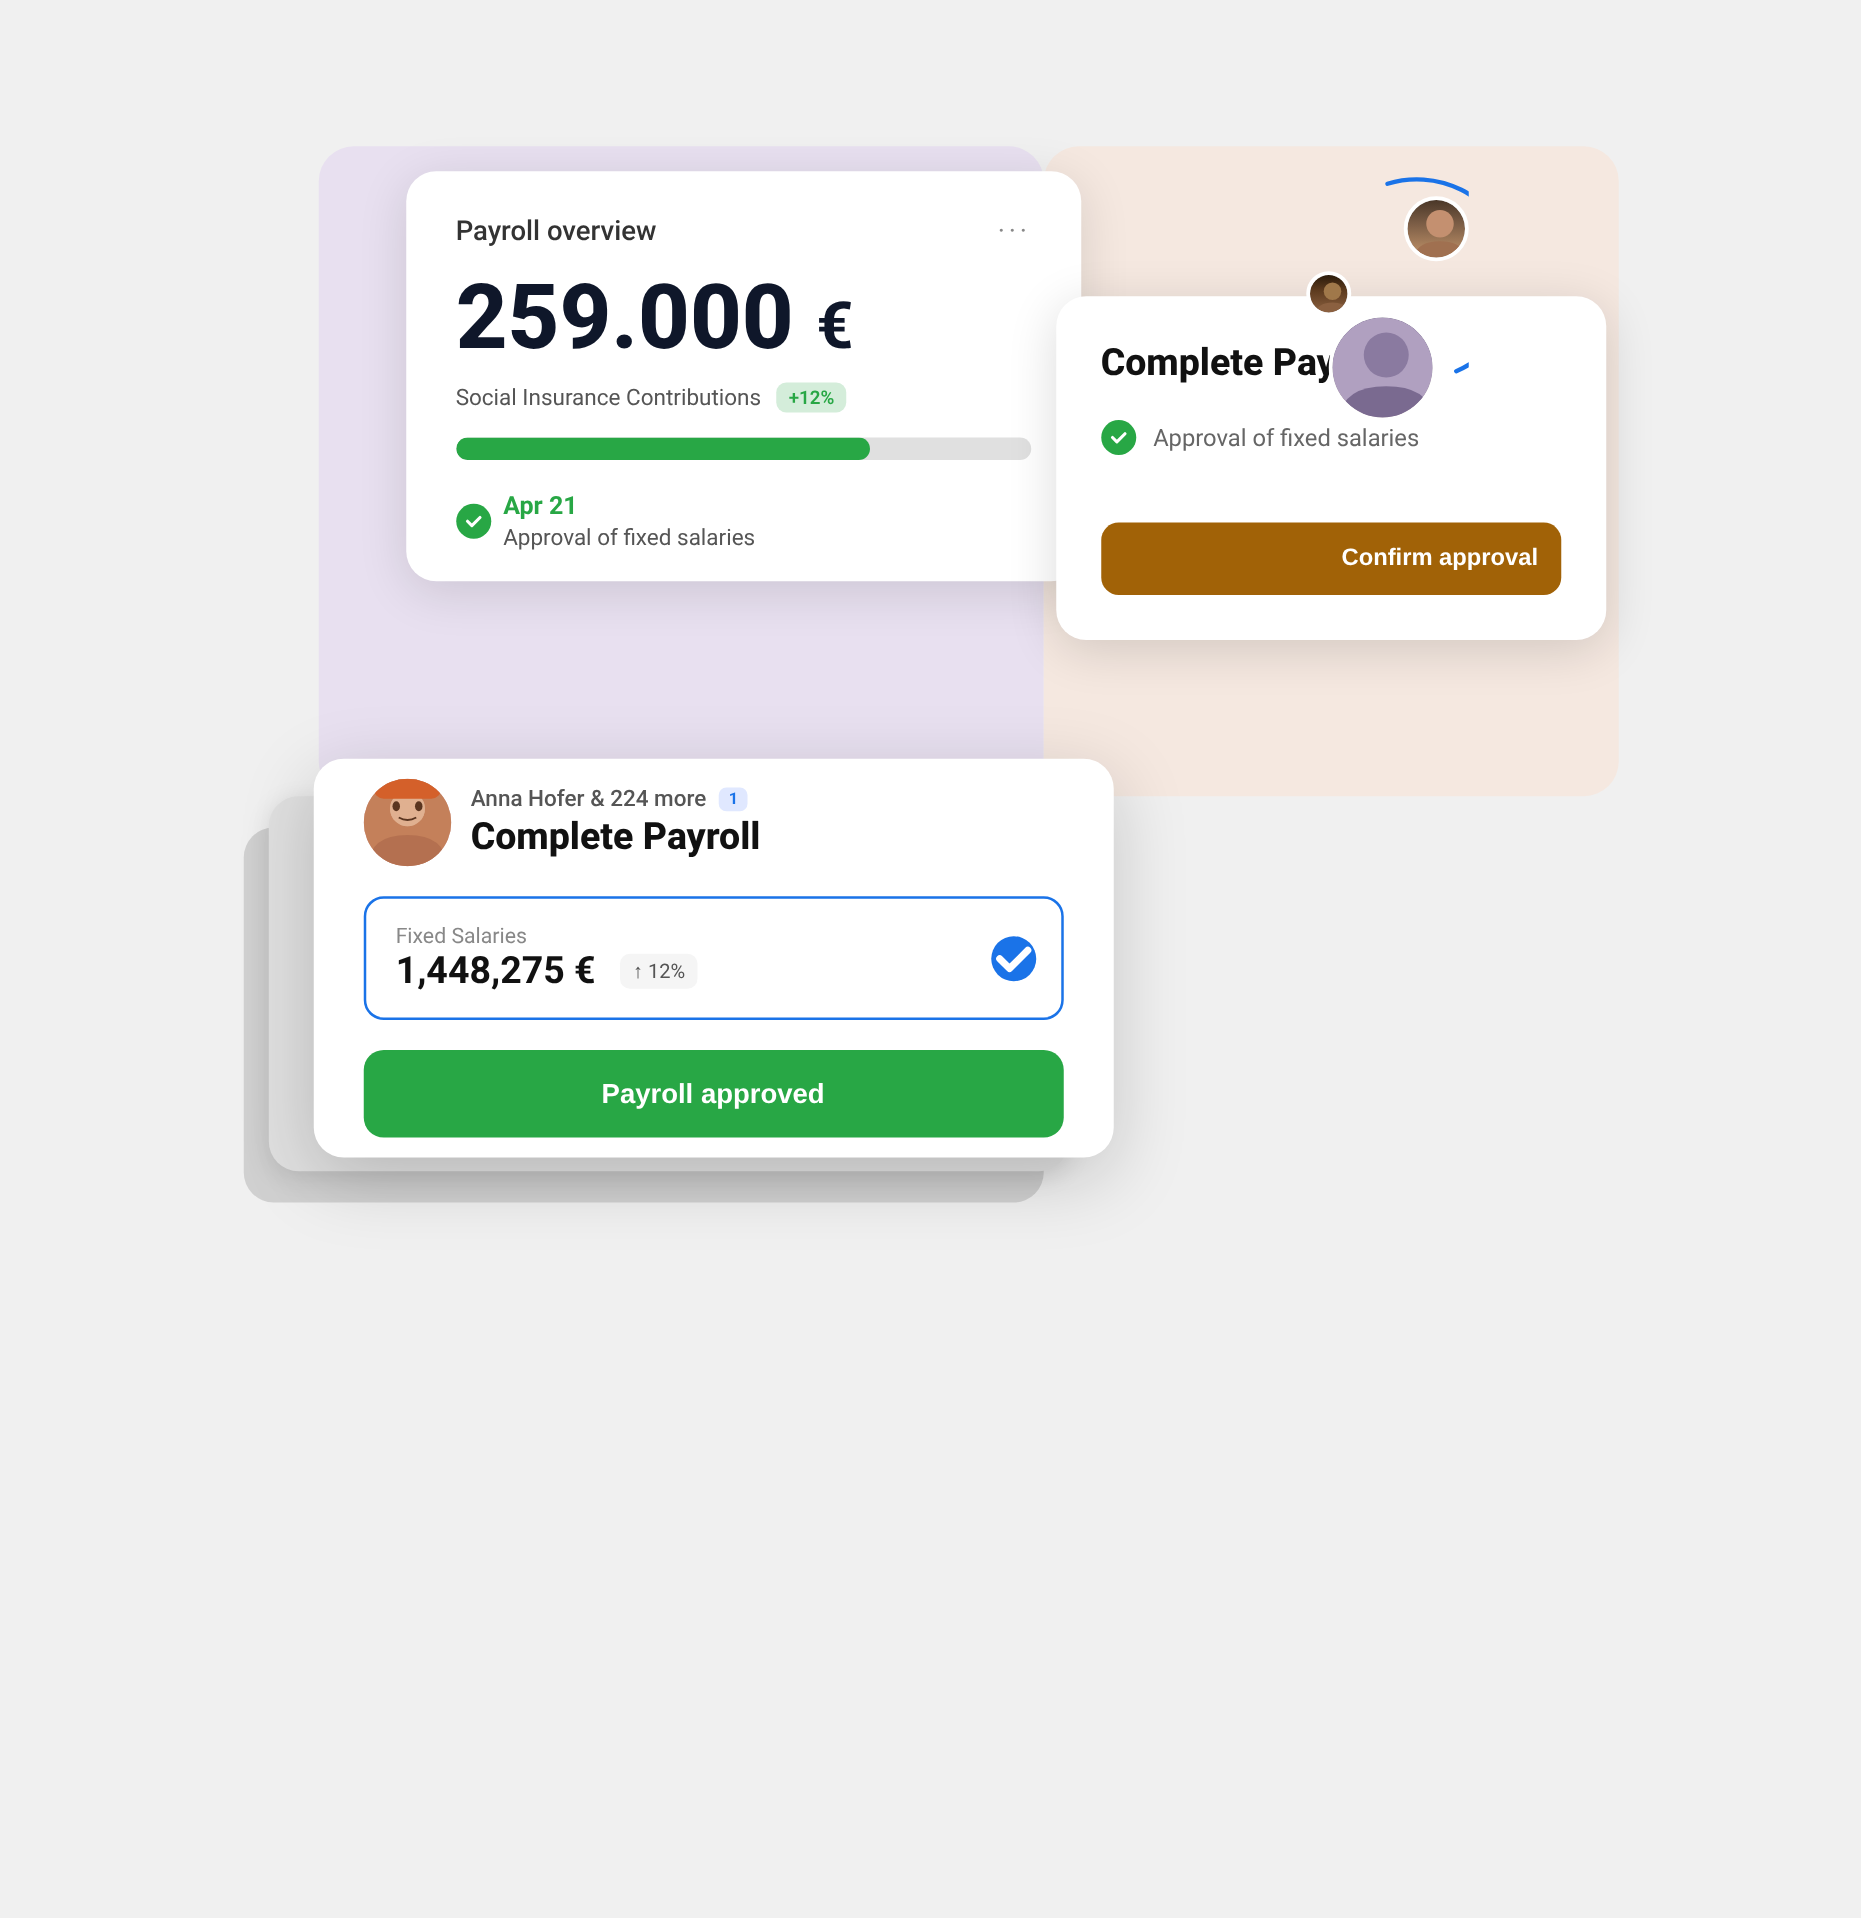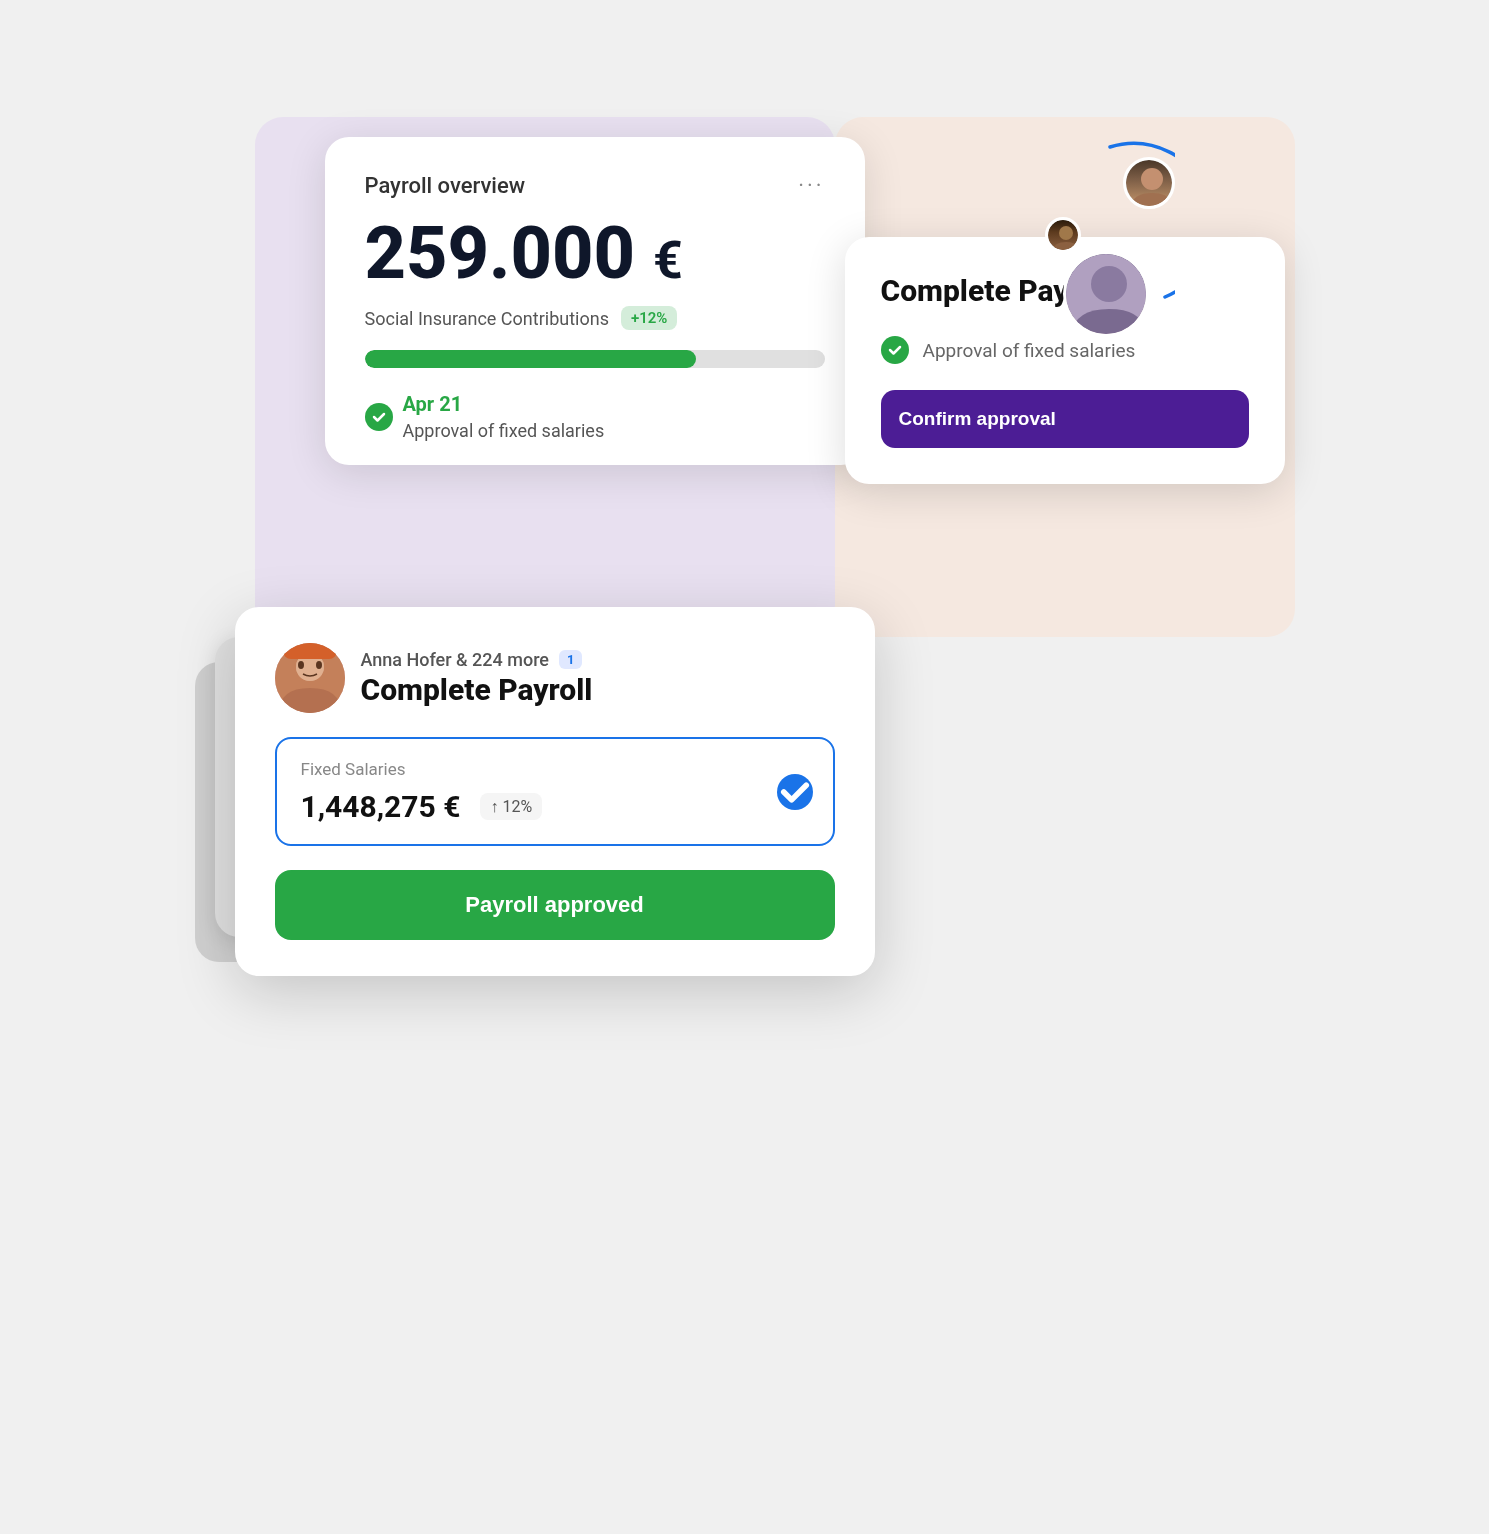--- a/index.html
+++ b/index.html
@@ -245,41 +245,41 @@
       margin-bottom: 18px;
     }
 
     .checklist-label {
       font-size: 19px;
       color: #666;
     }
 
     .confirm-button {
       width: 100%;
-      background: #4c1d95;
+      background: #a16207;
       color: #fff;
       border: none;
       border-radius: 14px;
       padding: 18px;
       font-size: 19px;
       font-weight: 600;
       cursor: pointer;
-      margin-top: 8px;
-      text-align: left;
+      margin-top: 36px;
+      text-align: right;
     }
 
     
     .complete-payroll-left-card {
       position: absolute;
       top: 490px;
-      left: 40px;
+      left: 56px;
       width: 640px;
       background: #ffffff;
       border-radius: 24px;
-      padding: 36px 40px;
+      padding: 16px 40px;
       box-shadow: 0 16px 60px rgba(0,0,0,0.18);
       z-index: 4;
     }
 
     .user-header {
       display: flex;
       align-items: center;
       gap: 16px;
       margin-bottom: 24px;
     }
@@ -331,21 +331,21 @@
       border: 2.5px solid #1a73e8;
       border-radius: 16px;
       padding: 20px 24px;
       margin-bottom: 24px;
       position: relative;
     }
 
     .fixed-salaries-label {
       font-size: 17px;
       color: #888;
-      margin-bottom: 10px;
+      margin-bottom: 0;
     }
 
     .fixed-salaries-row {
       display: flex;
       align-items: center;
       gap: 20px;
     }
 
     .fixed-salaries-amount {
       font-size: 30px;

